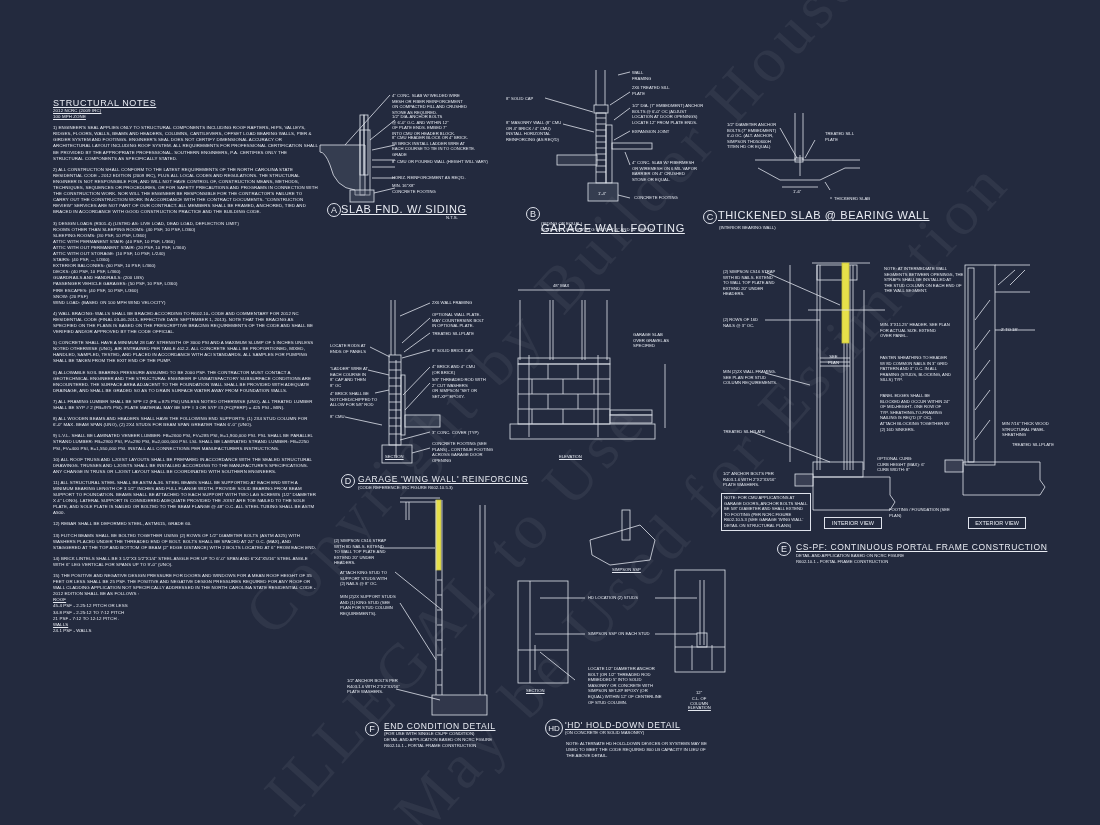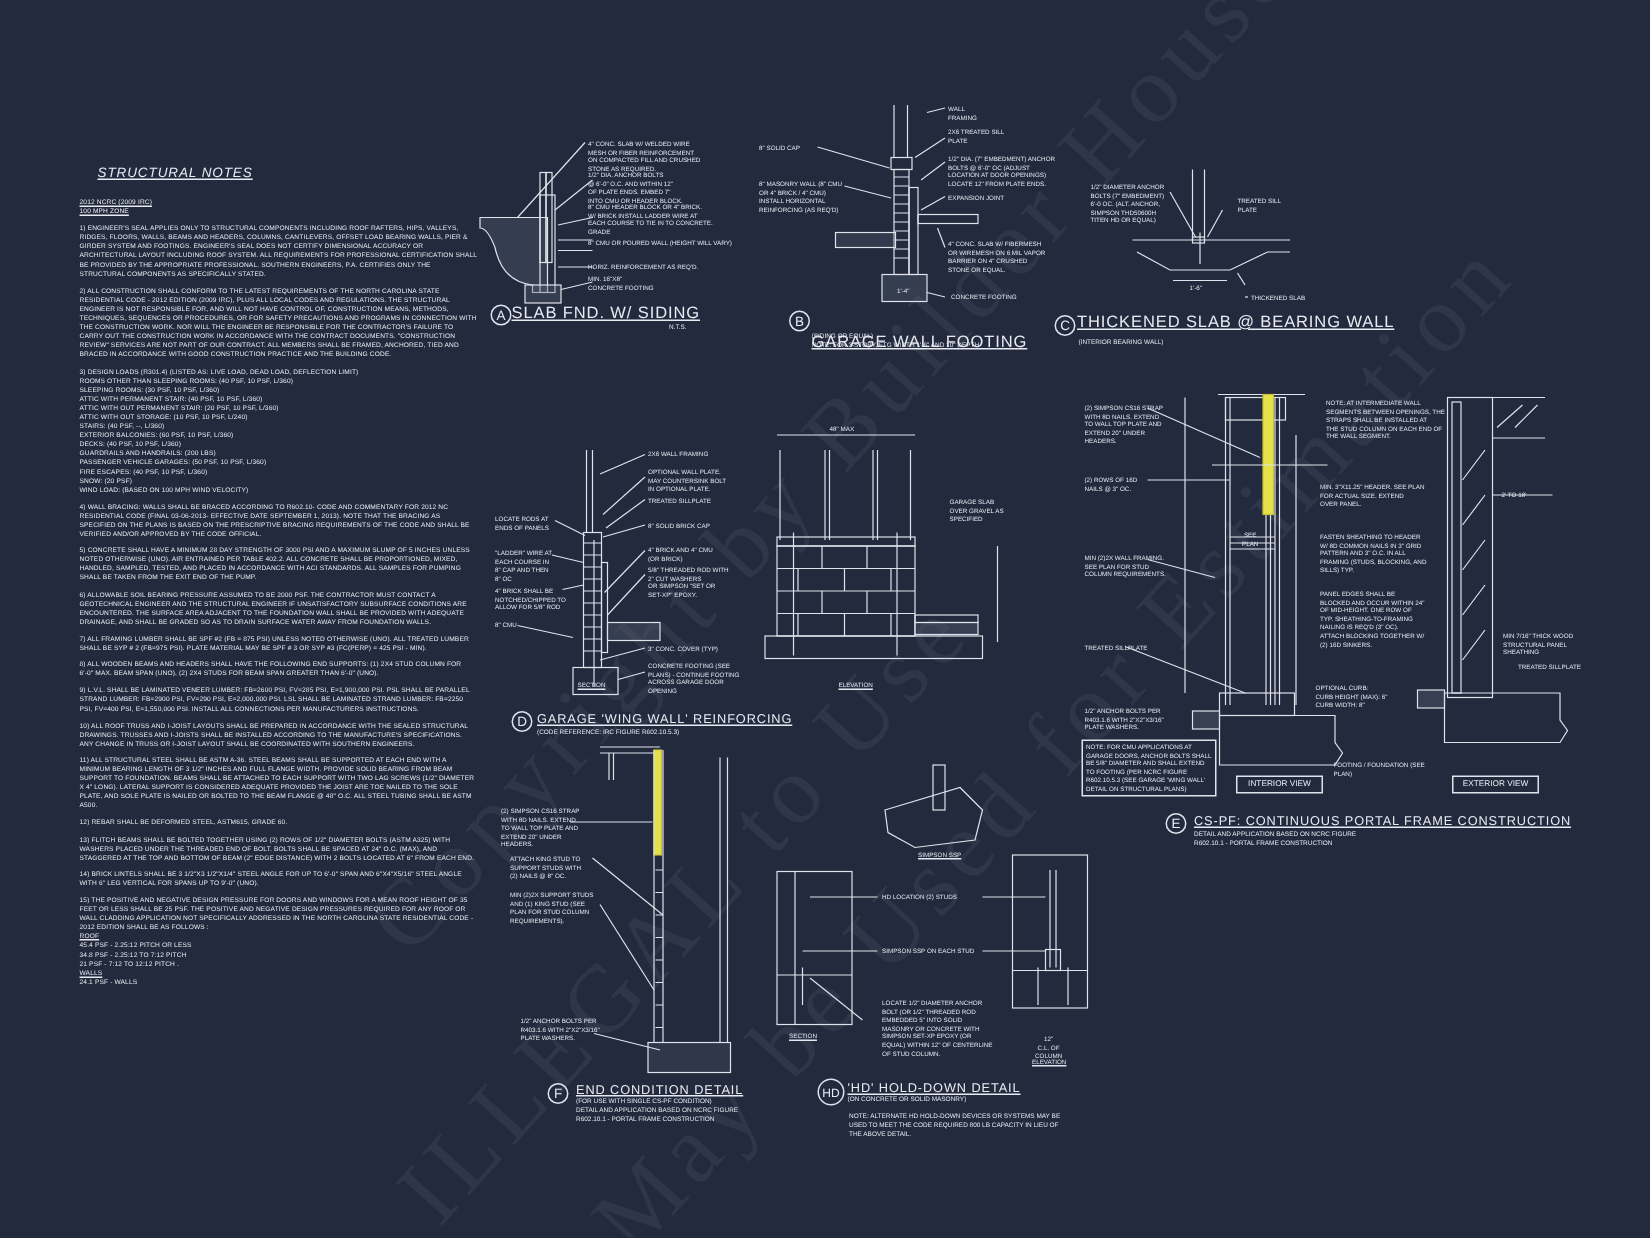--- a/index.html
+++ b/index.html
@@ -1,20 +1,20 @@
 <!DOCTYPE html>
 <html><head>
 <meta charset="utf-8">
 <style>
   html,body{margin:0;padding:0;}
   body{width:1100px;height:825px;background:#232a3e;overflow:hidden;position:relative;
        font-family:"Liberation Sans", sans-serif;color:#e8ebf2;}
   .abs{position:absolute;}
   .notes{left:53px;top:98px;width:265px;font-size:4.4px;line-height:6.1px;letter-spacing:0.1px;text-transform:uppercase;}
-  .notes h1{font-size:9px;font-weight:normal;margin:12px;text-decoration:underline;letter-spacing:0.6px;line-height:10px;font-style:italic;}
+  .notes h1{font-size:9px;font-weight:normal;margin:0;text-decoration:underline;letter-spacing:0.6px;line-height:10px;}
   .notes .sub{text-decoration:underline;display:block;}
   .notes p{margin:0 0 5px 0;}
   .notes .ln{display:block;}
   .lbl{font-size:4.2px;line-height:5.6px;text-transform:uppercase;white-space:pre;color:#e4e8f0;}
   .title{font-size:11px;letter-spacing:0.6px;text-decoration:underline;white-space:nowrap;text-transform:uppercase;color:#e8ebf2;}
   .title.sm{font-size:8.5px;}
   .circ{position:absolute;border:1px solid #dfe3ec;border-radius:50%;display:flex;align-items:center;justify-content:center;font-size:9px;color:#e8ebf2;}
   .subt{font-size:4.3px;line-height:5.8px;text-transform:uppercase;white-space:pre;color:#e4e8f0;}
   svg{position:absolute;left:0;top:0;}
   .wm{position:absolute;font-family:"Liberation Serif", serif;color:rgba(255,255,255,0.06);font-size:64px;white-space:nowrap;transform:rotate(-48deg);transform-origin:left top;letter-spacing:6px;}

